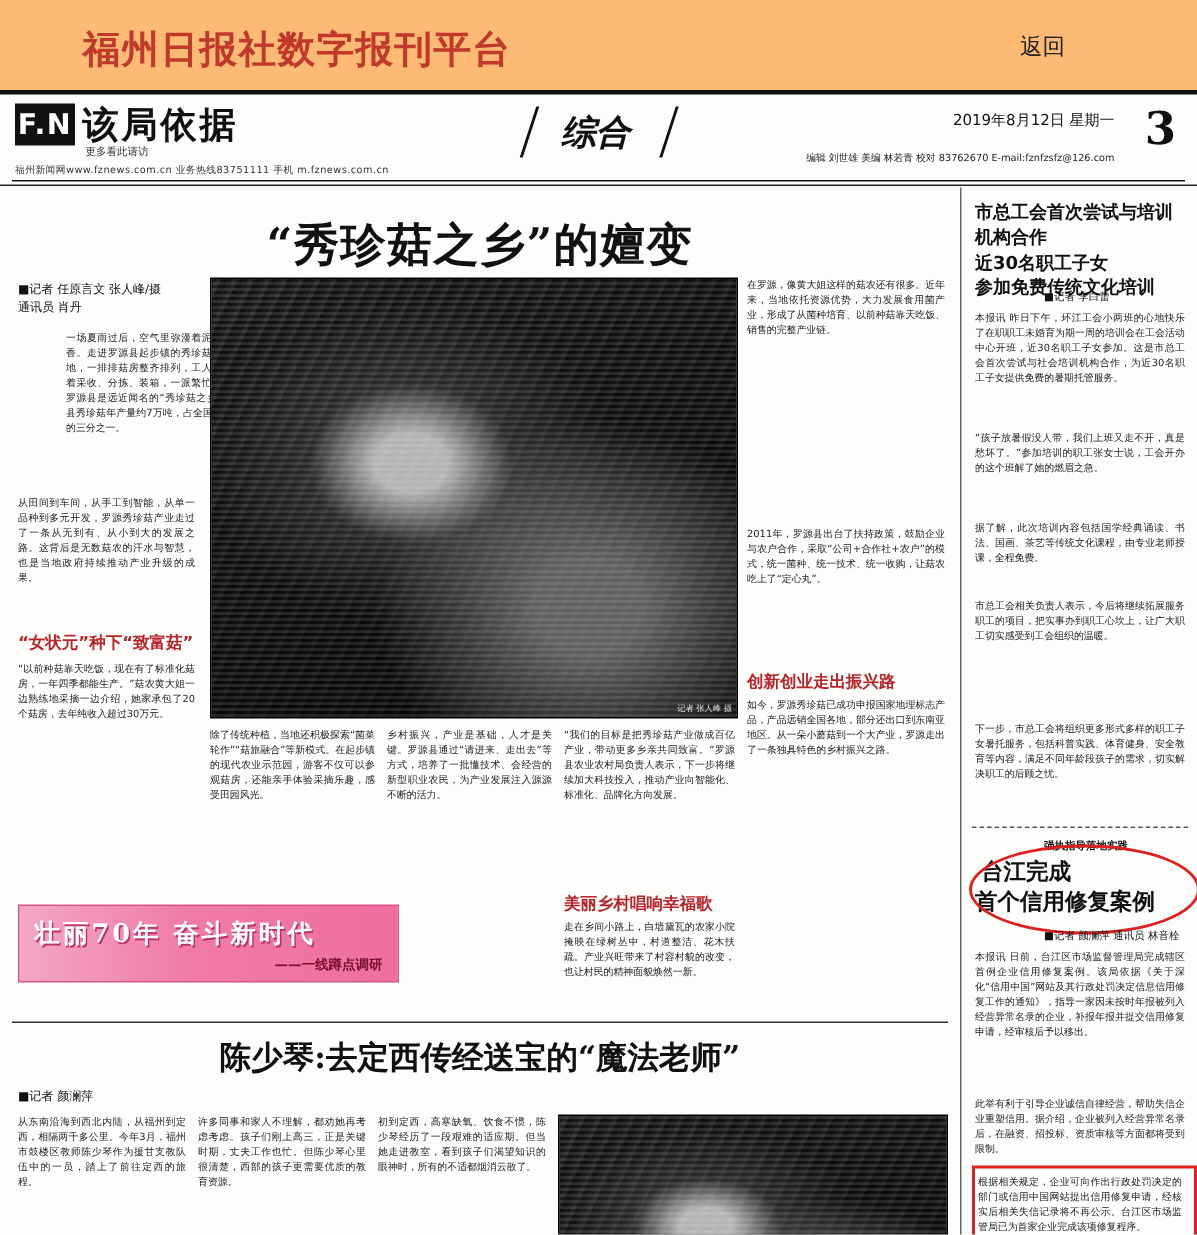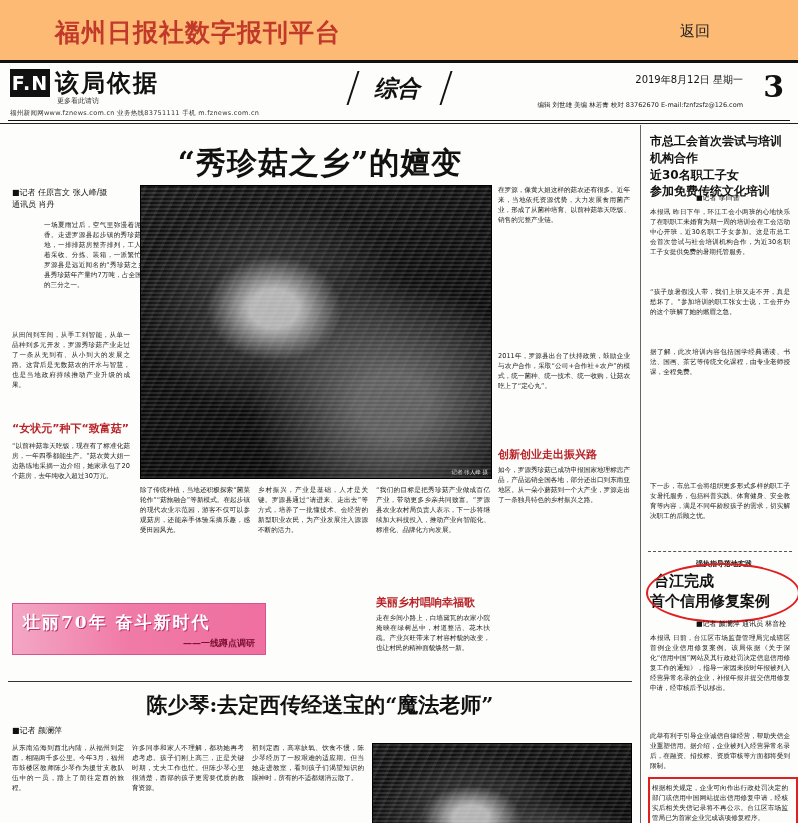--- a/index.html
+++ b/index.html
@@ -246,20 +246,21 @@
       </div>
 
       <div class="col rc-title" style="left:650px;top:8px;width:140px;white-space:pre-line;">市总工会首次尝试与培训机构合作
 近30名职工子女
 参加免费传统文化培训</div>
       <div class="col rc-sub" style="left:650px;top:68px;width:140px;">■记者 李白蕾</div>
 
       <div class="col txt" style="left:650px;top:82px;width:140px;height:76px;overflow:hidden;">本报讯 昨日下午，环江工会小两班的心地快乐了在职职工未婚育为期一周的培训会在工会活动中心开班，近30名职工子女参加。这是市总工会首次尝试与社会培训机构合作，为近30名职工子女提供免费的暑期托管服务。</div>
       <div class="col txt" style="left:650px;top:162px;width:140px;height:56px;overflow:hidden;">“孩子放暑假没人带，我们上班又走不开，真是愁坏了。”参加培训的职工张女士说，工会开办的这个班解了她的燃眉之急。</div>
       <div class="col txt" style="left:650px;top:222px;width:140px;height:48px;overflow:hidden;">据了解，此次培训内容包括国学经典诵读、书法、国画、茶艺等传统文化课程，由专业老师授课，全程免费。</div>
+      <div class="col txt" style="left:650px;top:274px;width:140px;height:78px;overflow:hidden;">市总工会相关负责人表示，今后将继续拓展服务职工的项目，把实事办到职工心坎上，让广大职工切实感受到工会组织的温暖。</div>
       <div class="col txt" style="left:650px;top:356px;width:140px;height:66px;overflow:hidden;">下一步，市总工会将组织更多形式多样的职工子女暑托服务，包括科普实践、体育健身、安全教育等内容，满足不同年龄段孩子的需求，切实解决职工的后顾之忧。</div>
 
       <div class="hr-d" style="left:648px;top:426px;width:144px;"></div>
 
       <div class="col rc-sub" style="left:650px;top:434px;width:140px;font-weight:bold;">强执指导落地实践</div>
       <div class="col rc-title" style="left:654px;top:446px;width:140px;font-size:15px;">台江完成</div>
       <div class="col rc-title" style="left:650px;top:466px;width:144px;font-size:15px;">首个信用修复案例</div>
       <div class="ellipse-hl" style="left:646px;top:438px;width:150px;height:56px;"></div>
 
       <div class="col rc-sub" style="left:650px;top:494px;width:144px;">■记者 颜澜萍 通讯员 林音栓</div>

